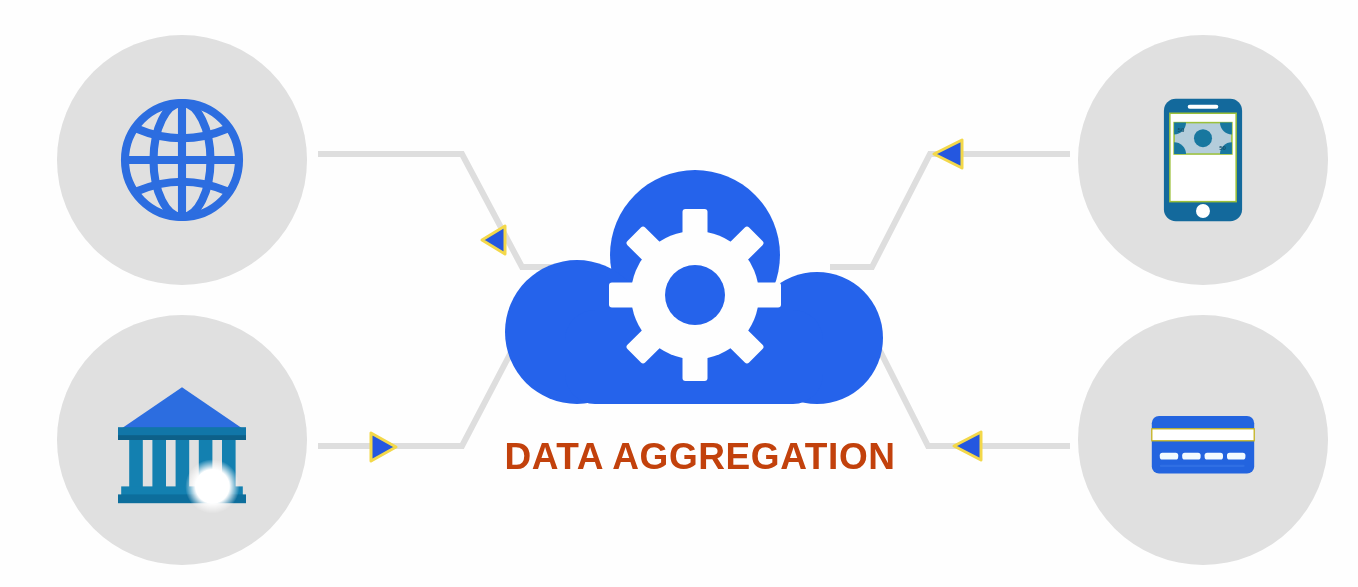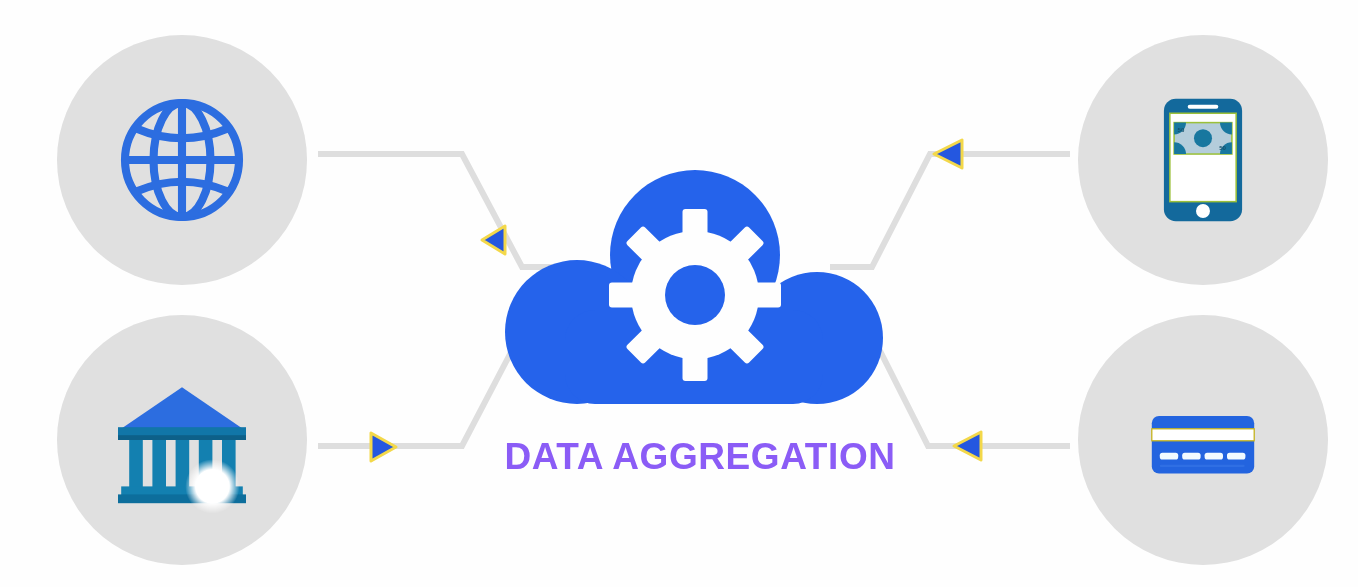--- a/index.html
+++ b/index.html
@@ -43,21 +43,21 @@
   }
   #hub-label {
     position: absolute;
     left: 455px;
     top: 436px;
     width: 490px;
     text-align: center;
     font-size: 37px;
     font-weight: bold;
     letter-spacing: 0.6px;
-    color: #8b5cf6;
+    color: #c2410c;
     font-family: "Liberation Sans", sans-serif;
     white-space: nowrap;
   }
   #connectors {
     position: absolute;
     left: 0;
     top: 0;
     width: 1358px;
     height: 587px;
     pointer-events: none;

